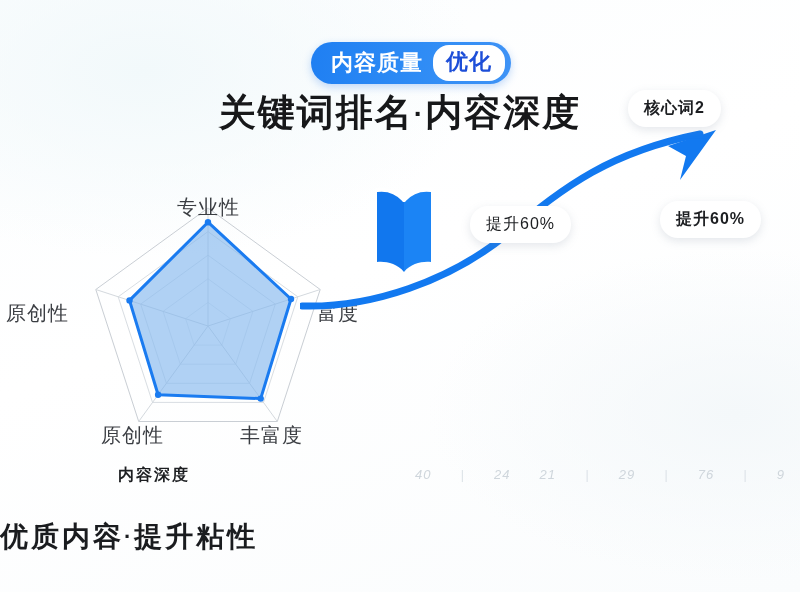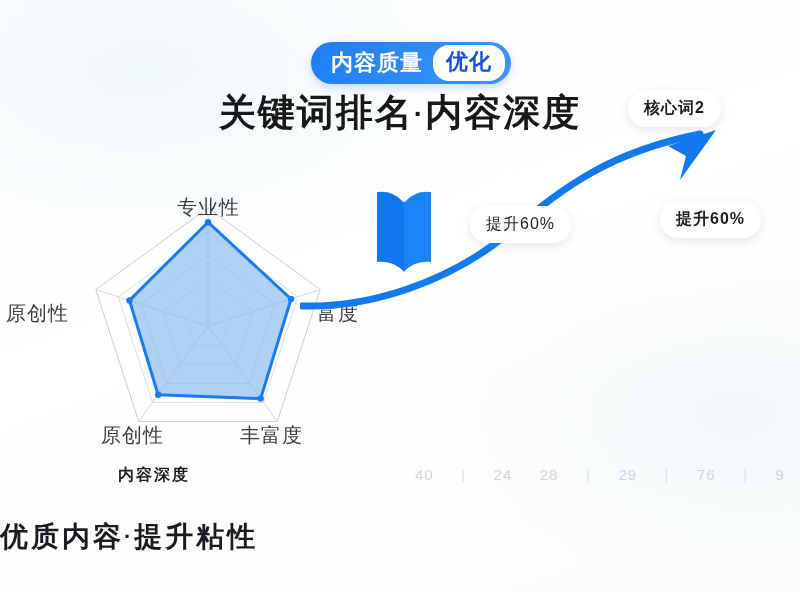--- a/index.html
+++ b/index.html
@@ -60,21 +60,21 @@
   .pill{
     position:absolute;background:#ffffff;border-radius:18px;
     font-size:16px;color:#1c1e21;letter-spacing:1px;white-space:nowrap;
     padding:8px 16px;box-shadow:0 3px 10px rgba(120,135,155,.20);
   }
   .pill.bold{font-weight:700;}
   
   #faint-axis{
     position:absolute;left:415px;top:463px;width:370px;height:22px;
     display:flex;align-items:center;justify-content:space-between;
-    font-size:15px;color:#cfd6dc;letter-spacing:1px;
+    font-size:13px;color:#cfd6dc;letter-spacing:1px;font-style:italic;
   }
   #faint-axis .tick{color:#dde3e8;}
 </style>
 </head>
 <body>
 
 <div id="stage">
 
   <div id="badge">
     <span class="b-main">内容质量</span>
@@ -129,21 +129,21 @@
   </svg>
 
   <div class="pill bold" style="left:628px;top:90px;">核心词2</div>
   <div class="pill" style="left:470px;top:206px;">提升60%</div>
   <div class="pill bold" style="left:660px;top:201px;">提升60%</div>
 
   <div id="faint-axis">
     <span>40</span>
     <span class="tick">|</span>
     <span>24</span>
-    <span>28</span>
+    <span>21</span>
     <span class="tick">|</span>
     <span>29</span>
     <span class="tick">|</span>
     <span>76</span>
     <span class="tick">|</span>
     <span>9</span>
   </div>
 
   <div id="bottom-title">
     <span>优质内容</span><span class="dot">·</span><span>提升粘性</span>

